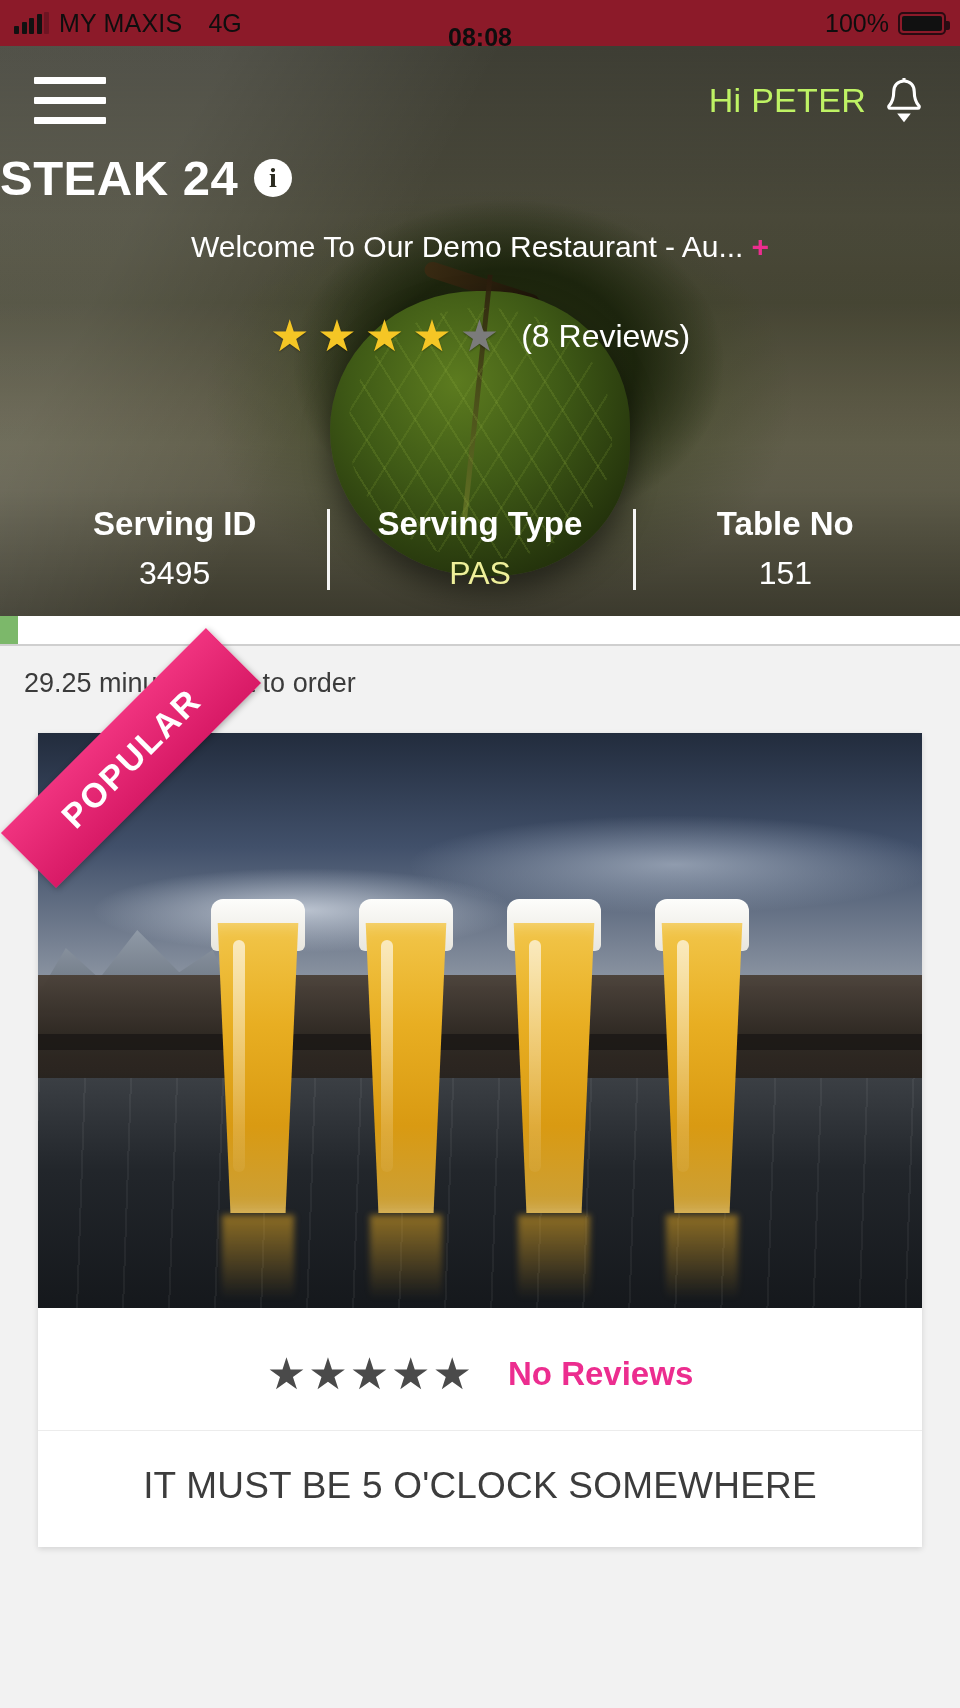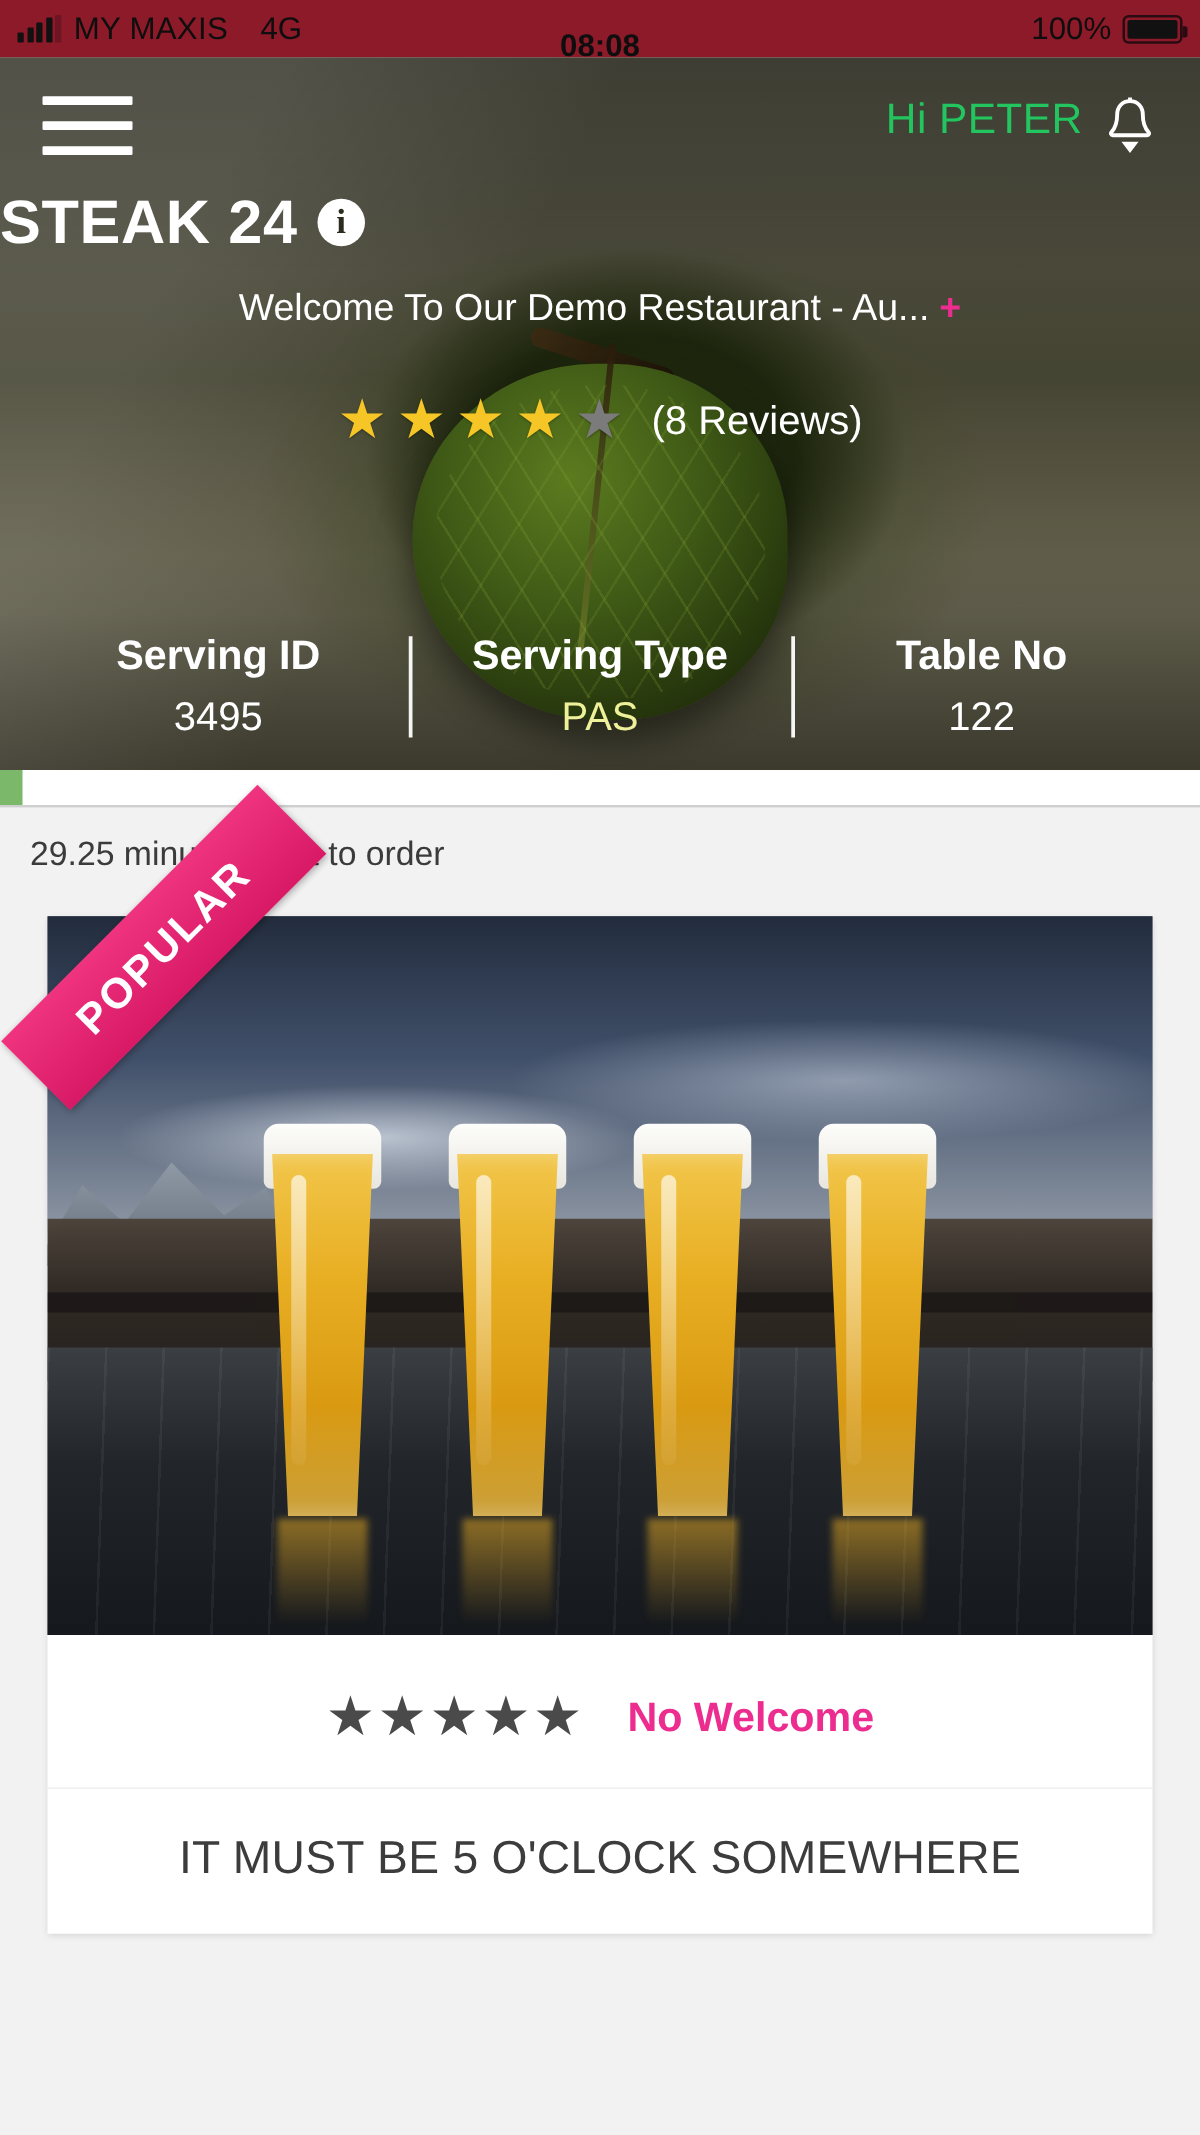--- a/index.html
+++ b/index.html
@@ -85,22 +85,22 @@
     transform:rotate(18deg); opacity:.9;
   }
 
   .hero-inner{ position:relative; z-index:3; height:100%; }
 
   .topbar{ display:flex; align-items:center; padding:30px 34px 0 34px; }
   .hamburger{ width:72px; cursor:pointer; }
   .hamburger span{ display:block; height:7px; background:#fff; border-radius:1px; margin-bottom:13px; }
   .hamburger span:last-child{ margin-bottom:0; }
   .greet{
-    margin-left:auto; display:flex; align-items:flex-start; gap:16px;
-    color:#22c55e; font-size:34px; font-weight:300; letter-spacing:.3px;
+    margin-left:auto; display:flex; align-items:center; gap:16px;
+    color:#bef264; font-size:34px; font-weight:300; letter-spacing:.3px;
   }
   .bell{ width:44px; height:48px; }
 
   .rest-title{
     margin-top:26px; text-align:center; color:#fff;
     font-size:49px; font-weight:bold; letter-spacing:.5px;
     display:flex; align-items:center; gap:16px;
   }
   .info-ic{
     width:38px; height:38px; border-radius:50%; background:#fff; color:#2b2b20;
@@ -294,21 +294,21 @@
       <div class="sv">
         <div class="lab">Serving ID</div>
         <div class="val">3495</div>
       </div>
       <div class="sv">
         <div class="lab">Serving Type</div>
         <div class="val hl">PAS</div>
       </div>
       <div class="sv">
         <div class="lab">Table No</div>
-        <div class="val">122</div>
+        <div class="val">151</div>
       </div>
     </div>
   </div>
 </div>
 
 <div class="progress">
   <i></i>
 </div>
 <div class="timer-strip">
   <div class="txt">29.25 minute(s) left to order</div>
@@ -351,21 +351,21 @@
   </div>
 
   <div class="card-reviews">
     <div class="stars">
       <span>★</span>
       <span>★</span>
       <span>★</span>
       <span>★</span>
       <span>★</span>
     </div>
-    <div class="no-rev">No Welcome</div>
+    <div class="no-rev">No Reviews</div>
   </div>
 
   <div class="card-title">IT MUST BE 5 O'CLOCK SOMEWHERE</div>
 </div>
 
 <div class="sidetabs">
   
 
   
 

